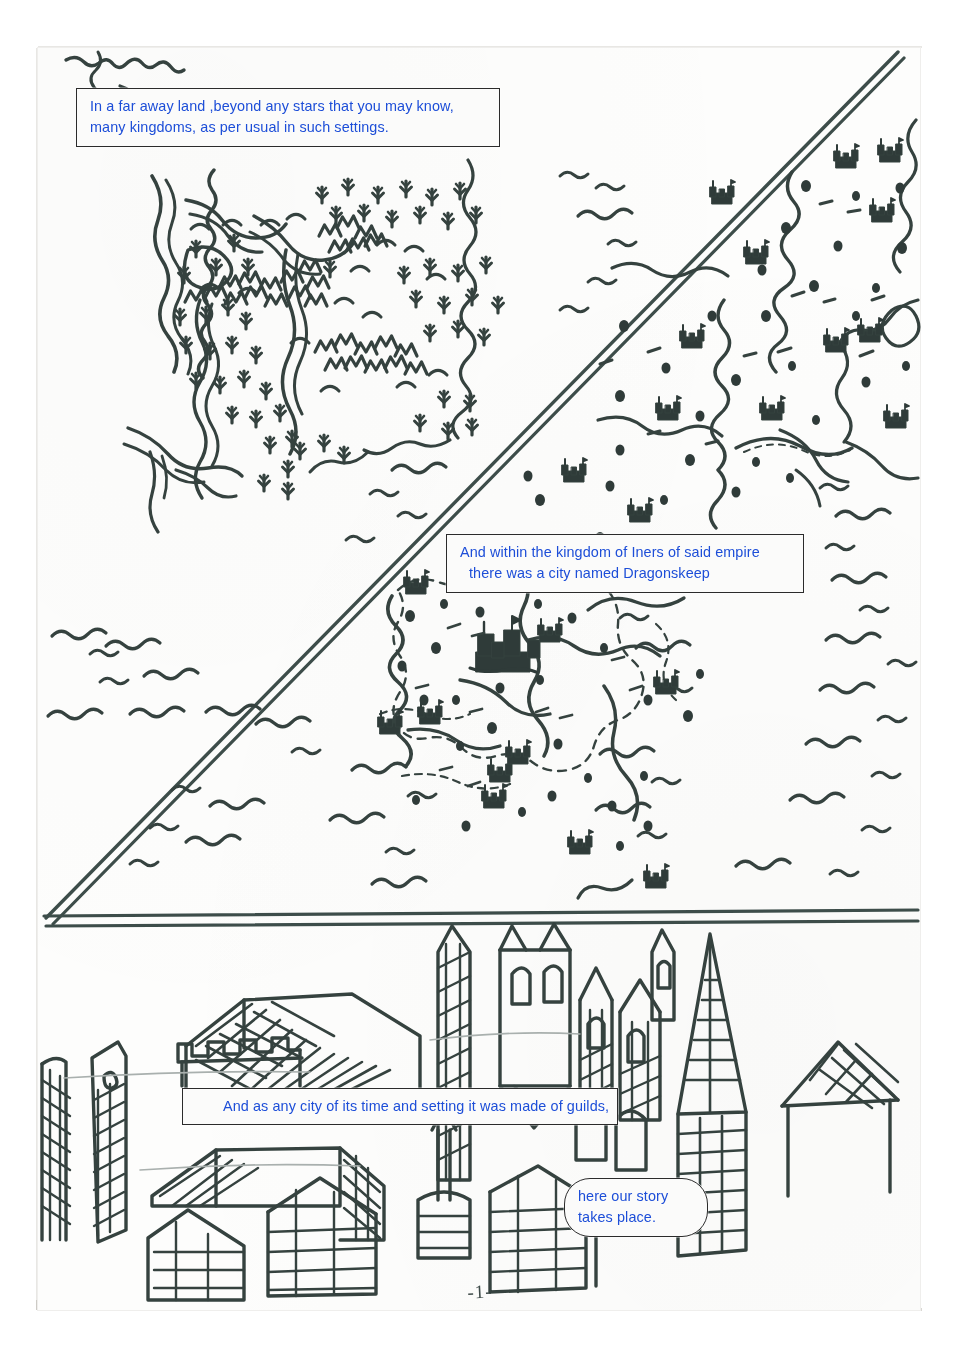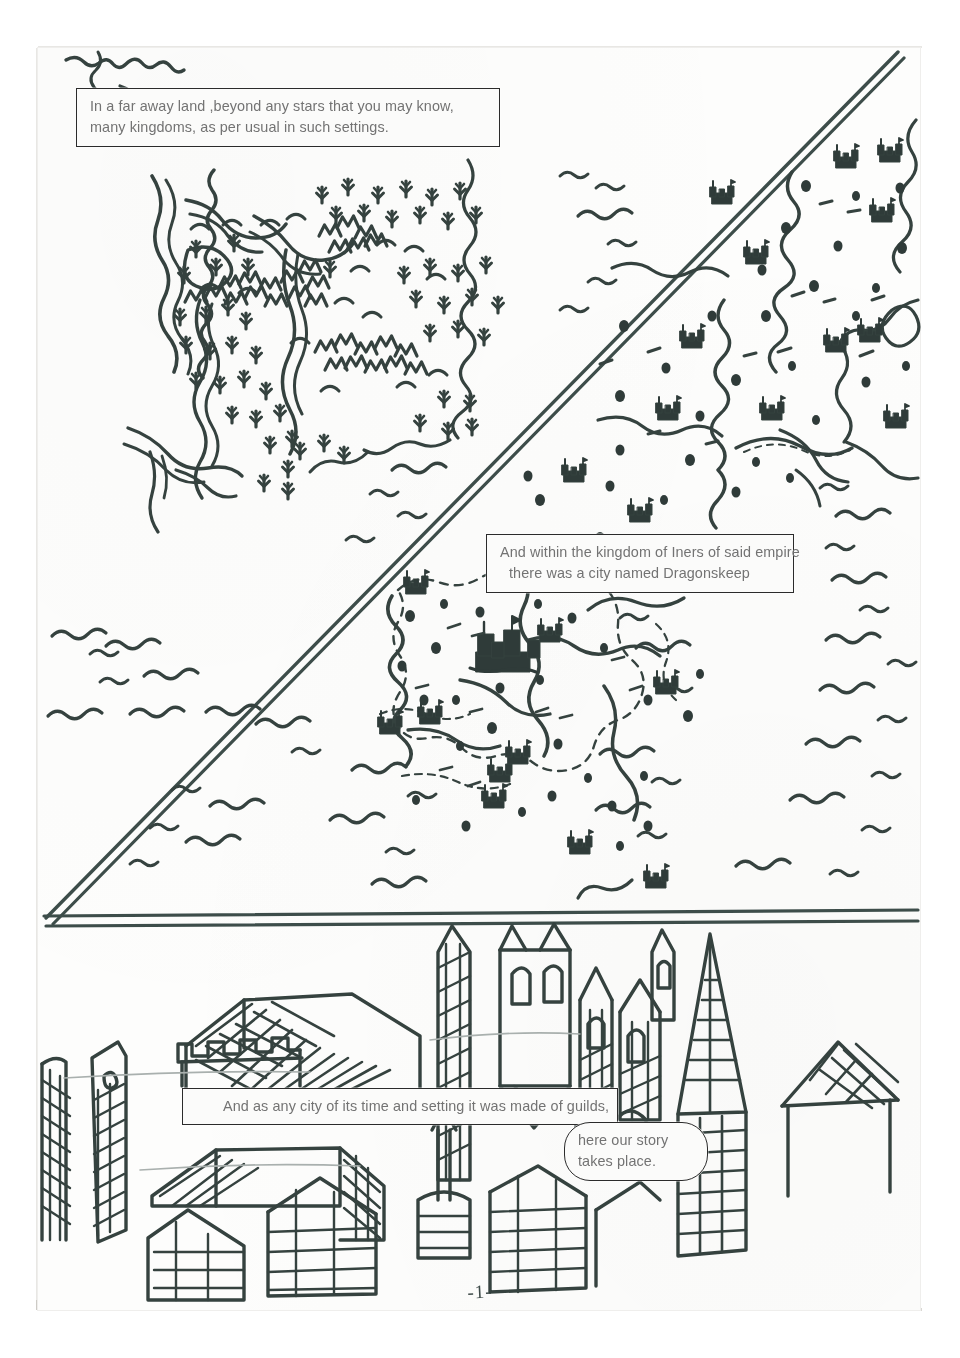--- a/index.html
+++ b/index.html
@@ -36,33 +36,33 @@
   #edge-corner{left:36px;top:1300px;width:26px;height:10px;background:#cdcbc6;}
 
   svg.art{position:absolute;left:0;top:0;width:960px;height:1358px;overflow:visible;}
 
   
   .caption{
     position:absolute;
     background:#fbfbfa;
     border:1.6px solid #2b2b2b;
     box-sizing:border-box;
-    color:#737373;
+    color:#1d4ed8;
     font-size:14.4px;
     line-height:1.48;
     padding:7px 11px 7px 13px;
     letter-spacing:0.1px;
     box-shadow:0 0 0 0.5px rgba(255,255,255,0.7);
   }
   .caption p{margin:0;white-space:nowrap;}
   .caption p.indent{padding-left:9px;}
   #cap-1{left:76px;top:88px;width:424px;}
-  #cap-2{left:446px;top:534px;width:308px;margin-left:40px;}
+  #cap-2{left:446px;top:534px;width:358px;}
   #cap-3{left:182px;top:1088px;width:436px;padding-left:40px;}
-  #cap-4{left:564px;top:1122px;width:144px;border-radius:26px;}
+  #cap-4{left:564px;top:1178px;width:144px;border-radius:26px;}
   #cap-4 p{white-space:nowrap;}
 
   .pagenum{
     position:absolute;left:480px;top:1281px;
     transform:translateX(-50%) rotate(-3deg);
     font-family:"Liberation Serif", serif;
     font-size:19px;color:#2f3d3b;opacity:.92;
     letter-spacing:1px;
   }
 </style>

